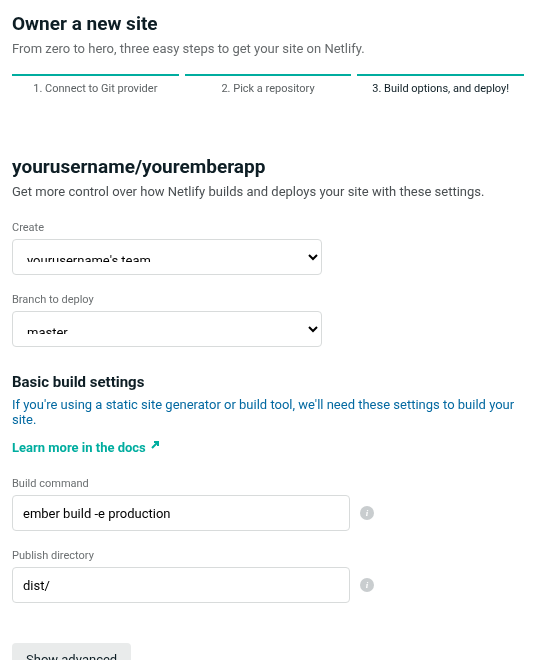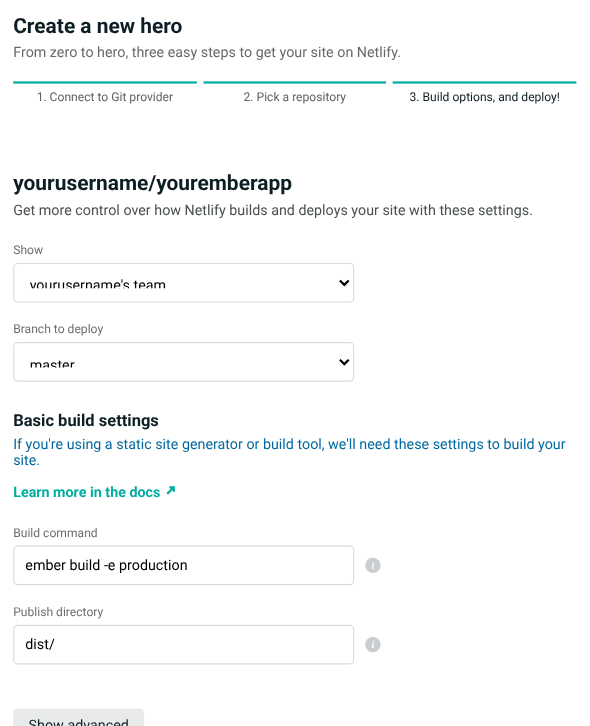--- a/index.html
+++ b/index.html
@@ -99,21 +99,21 @@
       stroke: #00ad9f;
       stroke-width: 2;
       fill: none;
     }
     .input-row {
       display: flex;
       align-items: center;
       gap: 10px;
     }
     .text-input {
-      width: 310px;
+      width: 338px;
       height: 36px;
       border: 1px solid #d8dbdb;
       border-radius: 4px;
       padding: 0 10px;
       font-size: 13px;
       font-family: inherit;
     }
     .info-icon {
       width: 14px;
       height: 14px;
@@ -139,40 +139,40 @@
       font-family: inherit;
       cursor: pointer;
       margin-top: 22px;
     }
   </style>
 </head>
 <body>
 
 
 
-<h1 class="page-title">Create a new hero</h1>
+<h1 class="page-title">Owner a new site</h1>
 <p class="page-subtitle">From zero to hero, three easy steps to get your site on Netlify.</p>
 
 <div class="steps">
   <div class="step">
     <div class="step-label">1. Connect to Git provider</div>
   </div>
   <div class="step">
     <div class="step-label">2. Pick a repository</div>
   </div>
   <div class="step active">
     <div class="step-label">3. Build options, and deploy!</div>
   </div>
 </div>
 
 <h2 class="repo-title">yourusername/youremberapp</h2>
 <p class="repo-subtitle">Get more control over how Netlify builds and deploys your site with these settings.</p>
 
 <div class="form-group">
-  <label class="form-label">Show</label>
+  <label class="form-label">Create</label>
   <select class="select">
     <option>yourusername's team</option>
   </select>
 </div>
 
 <div class="form-group">
   <label class="form-label">Branch to deploy</label>
   <select class="select">
     <option>master</option>
   </select>

